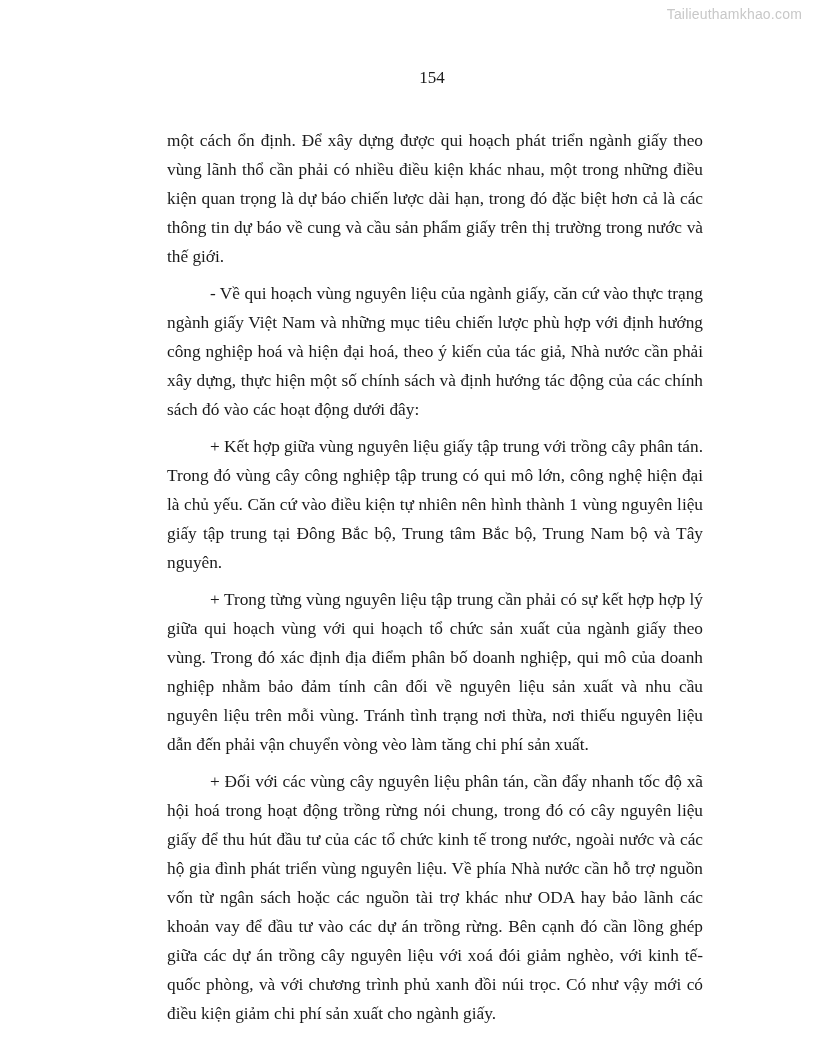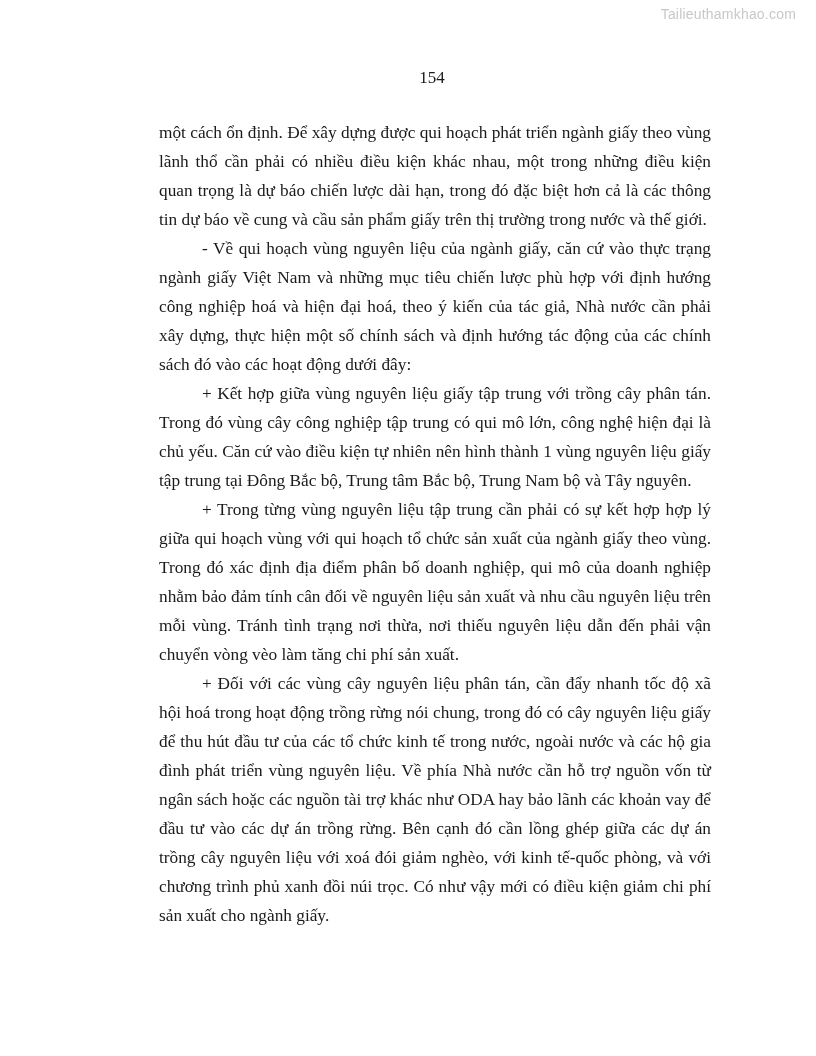--- a/index.html
+++ b/index.html
@@ -11,42 +11,42 @@
     width: 816px;
     height: 1056px;
     position: relative;
     overflow: hidden;
     font-family: "Liberation Serif", "DejaVu Serif", serif;
     color: #1a1a1a;
   }
   .watermark {
     position: absolute;
     top: 6px;
-    right: 20px;
+    right: 14px;
     font-family: "Liberation Sans", "DejaVu Sans", sans-serif;
     font-size: 14px;
     color: #c8c8c8;
     letter-spacing: 0.2px;
   }
   .page-number {
     position: absolute;
     top: 68px;
     left: 0;
     width: 864px;
     text-align: center;
     font-size: 17px;
   }
   .content {
     position: absolute;
     top: 118px;
     left: 159px;
     width: 552px;
   }
   .para {
-    margin: 0;
+    margin: 8px;
     font-size: 17.3px;
     line-height: 29px;
     text-align: justify;
     text-align-last: left;
   }
   .para.indent {
     text-indent: 43px;
   }
 </style>
 </head>

